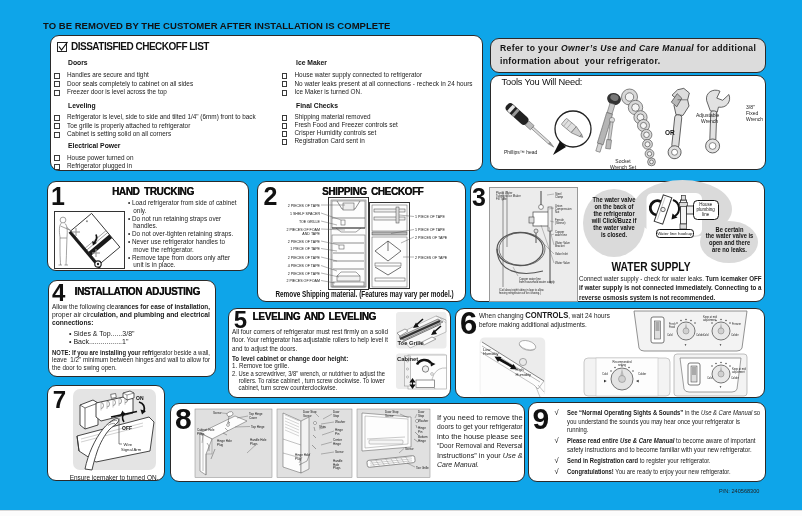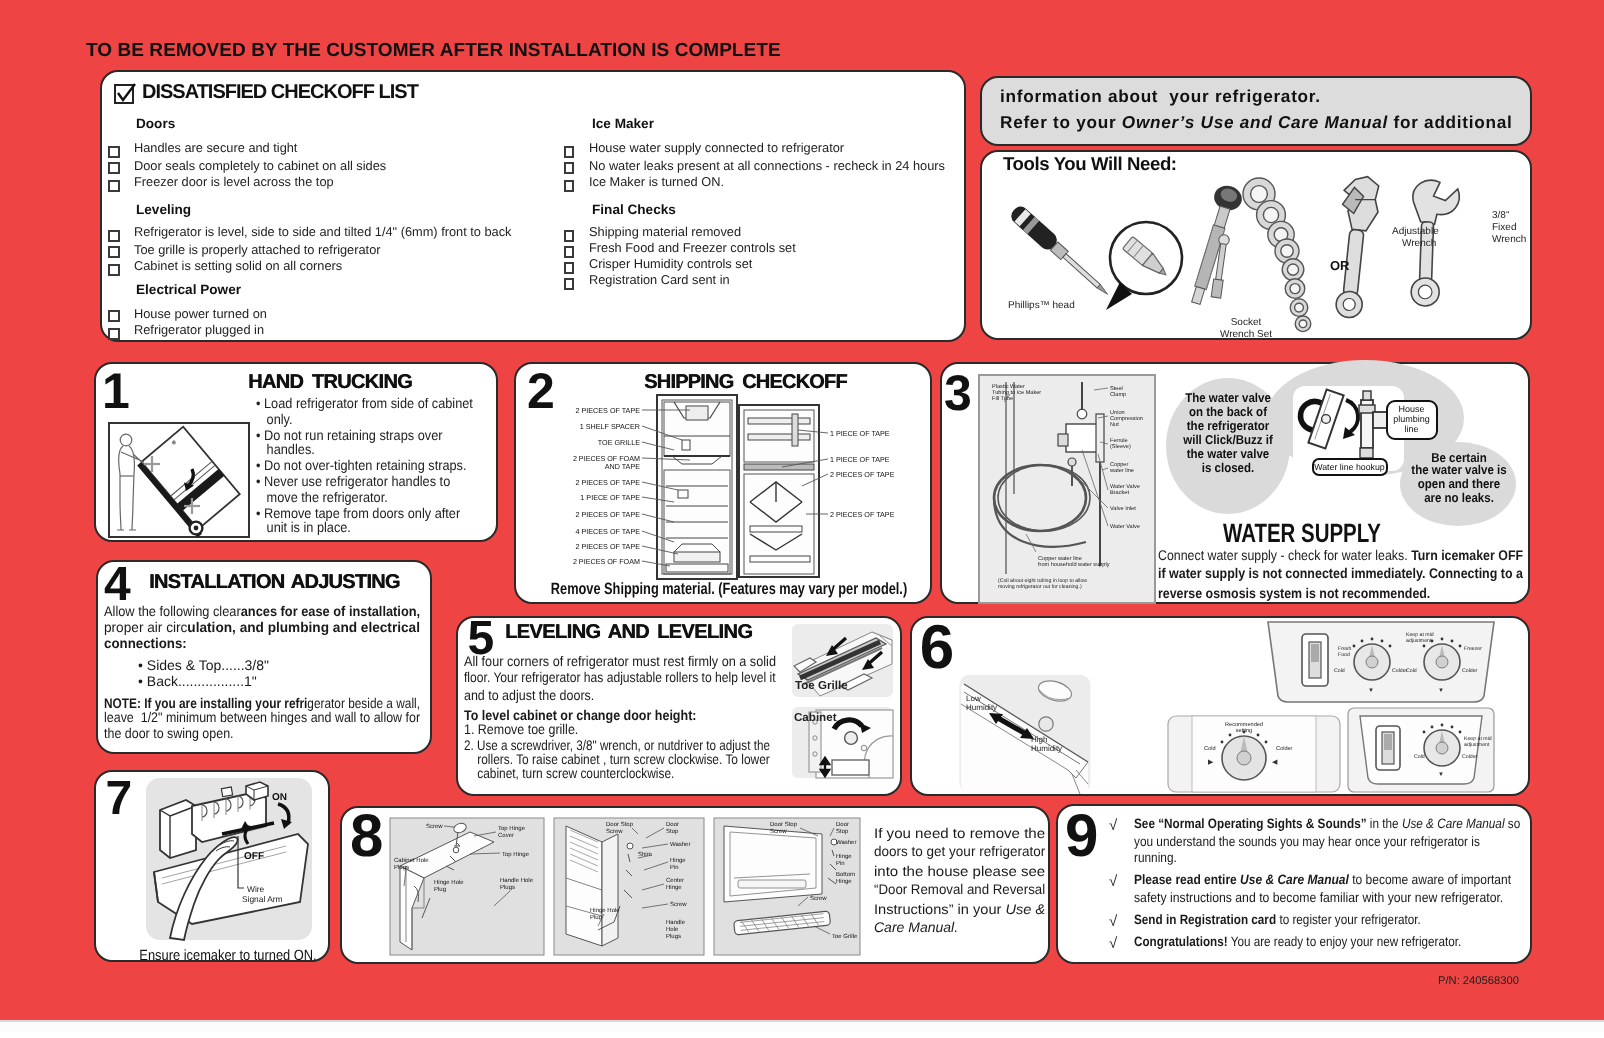--- a/index.html
+++ b/index.html
@@ -1,16 +1,16 @@
 <!DOCTYPE html>
 <html><head>
 <meta charset="utf-8">
 <style>
   html,body{margin:0;padding:0;background:#fff;}
-  #page{position:relative;width:802px;height:516px;background:#ef4444;
+  #page{position:relative;width:802px;height:516px;background:#0ea5e9;
         font-family:"Liberation Sans",sans-serif;color:#1a1a1a;overflow:hidden;}
   .abs{position:absolute;}
   .box{position:absolute;border:1.2px solid #2a2a2a;border-radius:9px;background:#fff;}
   .num{position:absolute;font-weight:bold;color:#111;line-height:1;}
   .hd{position:absolute;font-weight:bold;color:#111;white-space:nowrap;text-shadow:0.25px 0 0 #111;}
   .chk{position:absolute;width:3.9px;height:3.9px;border:0.8px solid #3a3a3a;background:#fff;margin-top:0.2px;}
   .it{position:absolute;font-size:6.4px;white-space:nowrap;color:#222;}
   .sh{position:absolute;font-weight:bold;font-size:6.8px;color:#111;white-space:nowrap;}
   .sx{transform-origin:0 0;}
   .ln{white-space:nowrap;}
@@ -65,26 +65,26 @@
     <div class="it" style="left:294.5px;top:113.3px;">Shipping material removed</div>
   <div class="chk" style="left:281.5px;top:122.5px;"></div>
     <div class="it" style="left:294.5px;top:121.3px;">Fresh Food and Freezer controls set</div>
   <div class="chk" style="left:281.5px;top:130.5px;"></div>
     <div class="it" style="left:294.5px;top:129.3px;">Crisper Humidity controls set</div>
   <div class="chk" style="left:281.5px;top:138.5px;"></div>
     <div class="it" style="left:294.5px;top:137.3px;">Registration Card sent in</div>
 
   <div class="box" style="left:489.5px;top:37.5px;width:274.5px;height:33.5px;background:#dcdcdc;"></div>
   <div class="abs" style="left:500px;top:42px;font-size:8.6px;line-height:12.8px;font-weight:bold;letter-spacing:0.36px;color:#111;">
+    <div class="ln">Refer to your <span style="font-style:italic;">Owner’s Use and Care Manual</span> for additional</div>
     <div class="ln">information about&nbsp; your refrigerator.</div>
-    <div class="ln">Refer to your <span style="font-style:italic;">Owner’s Use and Care Manual</span> for additional</div>
   </div>
 
   <div class="box" style="left:489.5px;top:74.5px;width:274.5px;height:93.5px;"></div>
-  <div class="abs" style="left:501.5px;top:76.5px;font-size:9.3px;font-weight:bold;letter-spacing:-0.2px;white-space:nowrap;color:#111;">Tools You Will Need:</div>
+  <div class="abs" style="left:501.5px;top:76.5px;font-size:9.3px;font-weight:normal;letter-spacing:-0.2px;white-space:nowrap;color:#111;">Tools You Will Need:</div>
   <svg style="left:489.5px;top:74.5px;" width="276" height="95" viewBox="0 0 276 95">
 
     <g transform="translate(17,30) rotate(42)">
       <rect x="0" y="-4.5" width="27" height="9" rx="4" fill="#222"></rect>
       <rect x="4" y="-4.1" width="3.5" height="8.2" fill="#fff" opacity="0.9"></rect>
       <rect x="10" y="-4.4" width="3" height="8.8" fill="#999"></rect>
       <rect x="27" y="-2.8" width="7" height="5.6" fill="#bbb" stroke="#555" stroke-width="0.5"></rect>
       <rect x="34" y="-1.2" width="23" height="2.4" fill="#ddd" stroke="#555" stroke-width="0.5"></rect>
       <path d="M57 -1.2 L63 0 L57 1.2 Z" fill="#999" stroke="#555" stroke-width="0.4"></path>
     </g>
@@ -154,21 +154,21 @@
     <text x="175" y="60" font-size="6.5px" font-weight="bold" fill="#111">OR</text>
     <text x="206" y="42" font-size="5px" fill="#222">Adjustable</text>
     <text x="211" y="48" font-size="5px" fill="#222">Wrench</text>
     <text x="256" y="34" font-size="5px" fill="#222">3/8"</text>
     <text x="256" y="40" font-size="5px" fill="#222">Fixed</text>
     <text x="256" y="46" font-size="5px" fill="#222">Wrench</text>
   </svg>
 
   <div class="box" style="left:46.5px;top:181px;width:200px;height:88px;"></div>
   <div class="num" style="left:51px;top:183.5px;font-size:25px;">1</div>
-  <div class="hd" style="left:112px;top:185.8px;font-size:10px;letter-spacing:-0.35px;word-spacing:2px;margin-left:12px;">HAND TRUCKING</div>
+  <div class="hd" style="left:112px;top:185.8px;font-size:10px;letter-spacing:-0.35px;word-spacing:2px;">HAND TRUCKING</div>
   <div class="abs" style="left:54px;top:210.5px;width:69px;height:56px;border:1px solid #333;"></div>
   <svg style="left:54px;top:210.5px;" width="69" height="56" viewBox="0 0 69 56">
     <g transform="translate(41.3,28) rotate(-40)">
       <rect x="-13.6" y="-22" width="27.2" height="44" fill="#fff" stroke="#333" stroke-width="0.9"></rect>
       <rect x="-13.6" y="5.5" width="27.2" height="4.5" fill="#1a1a1a"></rect>
       <line x1="-13.6" y1="0.5" x2="13.6" y2="0.5" stroke="#555" stroke-width="0.5"></line>
       <line x1="-13.6" y1="3" x2="13.6" y2="3" stroke="#555" stroke-width="0.5"></line>
       <rect x="-16.4" y="-22" width="2.8" height="47" fill="#1a1a1a"></rect>
       <circle cx="5" cy="-19" r="1" fill="#888"></circle>
     </g>
@@ -423,20 +423,24 @@
     <circle cx="36" cy="62" r="1.4" fill="#f5f5f5" stroke="#888" stroke-width="0.5"></circle>
     <path d="M21 52.5 A8.5 8.5 0 0 1 35 51" fill="none" stroke="#111" stroke-width="2.6"></path>
     <path d="M35 54.5 l4.5 -2.5 l-5.5 -2.5 Z" fill="#111"></path>
     <text x="1" y="48.5" font-size="5.8px" font-weight="bold" fill="#222">Cabinet</text>
     <rect x="20" y="68" width="18.5" height="7.5" fill="#fff" stroke="#666" stroke-width="0.7"></rect>
     <path d="M16.5 67 v9 M16.5 67 l-2 3 h4 Z M16.5 76 l-2 -3 h4 Z" stroke="#111" stroke-width="1.2" fill="#111"></path>
   </svg>
 
   <div class="box" style="left:455px;top:307.5px;width:308px;height:88.5px;"></div>
   <div class="num" style="left:459.9px;top:307.5px;font-size:31px;">6</div>
+  <div class="abs" style="left:479px;top:311px;font-size:7.5px;line-height:9.3px;color:#1a1a1a;">
+    <div class="lnx" style="transform:scaleX(0.853);">When changing <b style="font-size:9px;">CONTROLS</b>, wait 24 hours</div>
+    <div class="lnx" style="transform:scaleX(0.853);">before making additional adjustments.</div>
+  </div>
   <svg style="left:478px;top:336px;" width="68" height="61" viewBox="0 0 68 61">
     <rect x="1.7" y="1.4" width="65.5" height="59" rx="5" fill="#ececec"></rect>
     <path d="M4 6 L66 45 L66 58 Q66 60.4 63 60.4 L7 60.4 Q2.5 60.4 2.5 56 L2.5 7 Z" fill="#fdfdfd"></path>
     <path d="M4 6 L66 45" fill="none" stroke="#555" stroke-width="0.7"></path>
     <path d="M4 10 L62 46" fill="none" stroke="#777" stroke-width="0.5"></path>
     <path d="M2.5 16 L56 49" fill="none" stroke="#888" stroke-width="0.5"></path>
     <path d="M66 45 L60 53 L56 49" fill="none" stroke="#777" stroke-width="0.5"></path>
     <path d="M58 51 L62 61 M60 49 L66 56" fill="none" stroke="#888" stroke-width="0.5"></path>
 
     <path d="M21 23 L35 31" stroke="#111" stroke-width="2.6"></path>

